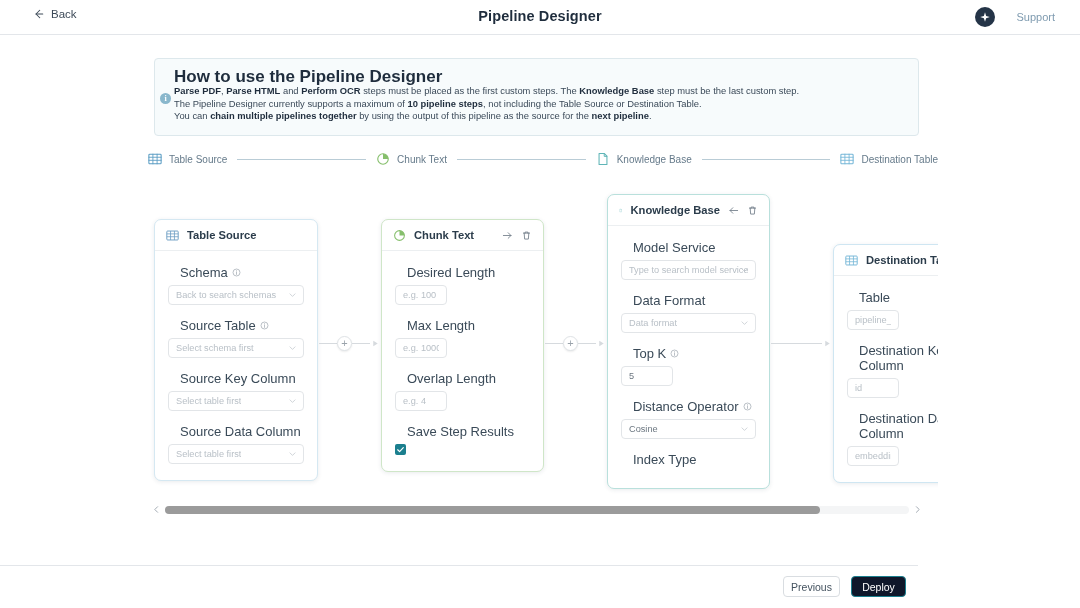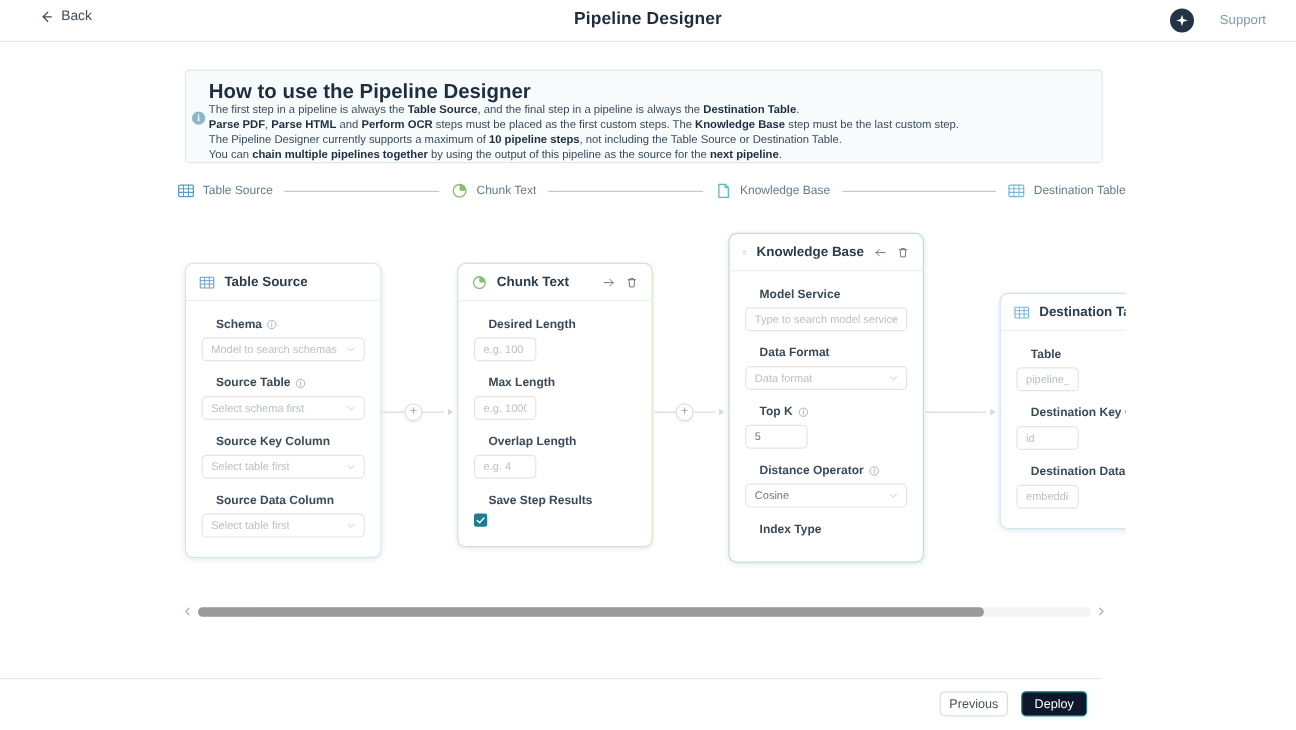--- a/index.html
+++ b/index.html
@@ -87,21 +87,21 @@
     border-bottom: 1px solid #eceff1; gap: 8px;
   }
   .card-title { font-size: 11.2px; font-weight: bold; color: #2b3c4b; white-space: nowrap; }
   .card-acts { margin-left: auto; display: flex; align-items: center; gap: 8px; }
   .act-ico { width: 11px; height: 11px; display: block; cursor: pointer; }
   .card-body { padding: 14px 13px 16px 13px; }
 
   .fgroup { margin-bottom: 13px; }
   .fgroup:last-child { margin-bottom: 0; }
   .flabel {
-    font-size: 10px; font-weight: bold; color: #3a4a58; margin-bottom: 5px;
+    font-size: 13px; font-weight: normal; color: #3a4a58; margin-bottom: 5px;
     display: flex; align-items: center; gap: 4px; padding-left: 12px;
   }
   .q-ico { width: 9px; height: 9px; display: block; }
   .ctrl {
     height: 20px; border: 1px solid #e2e5e8; border-radius: 4px;
     background: #fff; display: flex; align-items: center;
     padding: 0 7px; font-size: 9.2px; position: relative;
   }
   .ctrl .ph { color: #b9c0c7; white-space: nowrap; overflow: hidden; }
   .ctrl .val { color: #6c7781; white-space: nowrap; overflow: hidden; }
@@ -192,21 +192,20 @@
         </svg>
       </span>
       <span class="support-label">Support</span>
     </div>
   </div>
 
   <div class="info-banner">
     <div class="info-icon">i</div>
     <div class="info-title">How to use the Pipeline Designer</div>
     <div class="info-lines" id="info-lines">
-        <div class="info-line"><span>The first step in a pipeline is always the </span><b>Table Source</b><span>, and the final step in a pipeline is always the </span><b>Destination Table</b><span>.</span></div>
         <div class="info-line"><b>Parse PDF</b><span>, </span><b>Parse HTML</b><span> and </span><b>Perform OCR</b><span> steps must be placed as the first custom steps. The </span><b>Knowledge Base</b><span> step must be the last custom step.</span></div>
         <div class="info-line"><span>The Pipeline Designer currently supports a maximum of </span><b>10 pipeline steps</b><span>, not including the Table Source or Destination Table.</span></div>
         <div class="info-line"><span>You can </span><b>chain multiple pipelines together</b><span> by using the output of this pipeline as the source for the </span><b>next pipeline</b><span>.</span></div>
       </div>
   </div>
 
   <div class="stepper" id="stepper">
       <div class="step">
         <svg viewBox="0 0 16 16" width="14" height="14" class="step-ico">
           <rect x="1" y="2.5" width="14" height="11" rx="1" fill="none" stroke="#5b9dc4" stroke-width="1.2"></rect>
@@ -254,21 +253,21 @@
           <div class="fgroup">
             <div class="flabel">
               <span>Schema</span>
               <svg viewBox="0 0 16 16" width="9" height="9" class="q-ico">
                 <circle cx="8" cy="8" r="6.2" fill="none" stroke="#9aa3ab" stroke-width="1.2"></circle>
                 <path d="M8 7 V11.4" fill="none" stroke="#9aa3ab" stroke-width="1.2" stroke-linejoin="round" stroke-linecap="round"></path>
                 <circle cx="8" cy="4.9" r="0.85" fill="#9aa3ab"></circle>
               </svg>
             </div>
             <div class="ctrl">
-              <span class="ph">Model to search schemas</span>
+              <span class="ph">Back to search schemas</span>
               <svg viewBox="0 0 16 16" width="9" height="9" class="chev">
                 <path d="M3.5 6 L8 10.5 L12.5 6" fill="none" stroke="#b9c0c7" stroke-width="1.2" stroke-linejoin="round" stroke-linecap="round"></path>
               </svg>
             </div>
           </div>
           <div class="fgroup">
             <div class="flabel">
               <span>Source Table</span>
               <svg viewBox="0 0 16 16" width="9" height="9" class="q-ico">
                 <circle cx="8" cy="8" r="6.2" fill="none" stroke="#9aa3ab" stroke-width="1.2"></circle>

